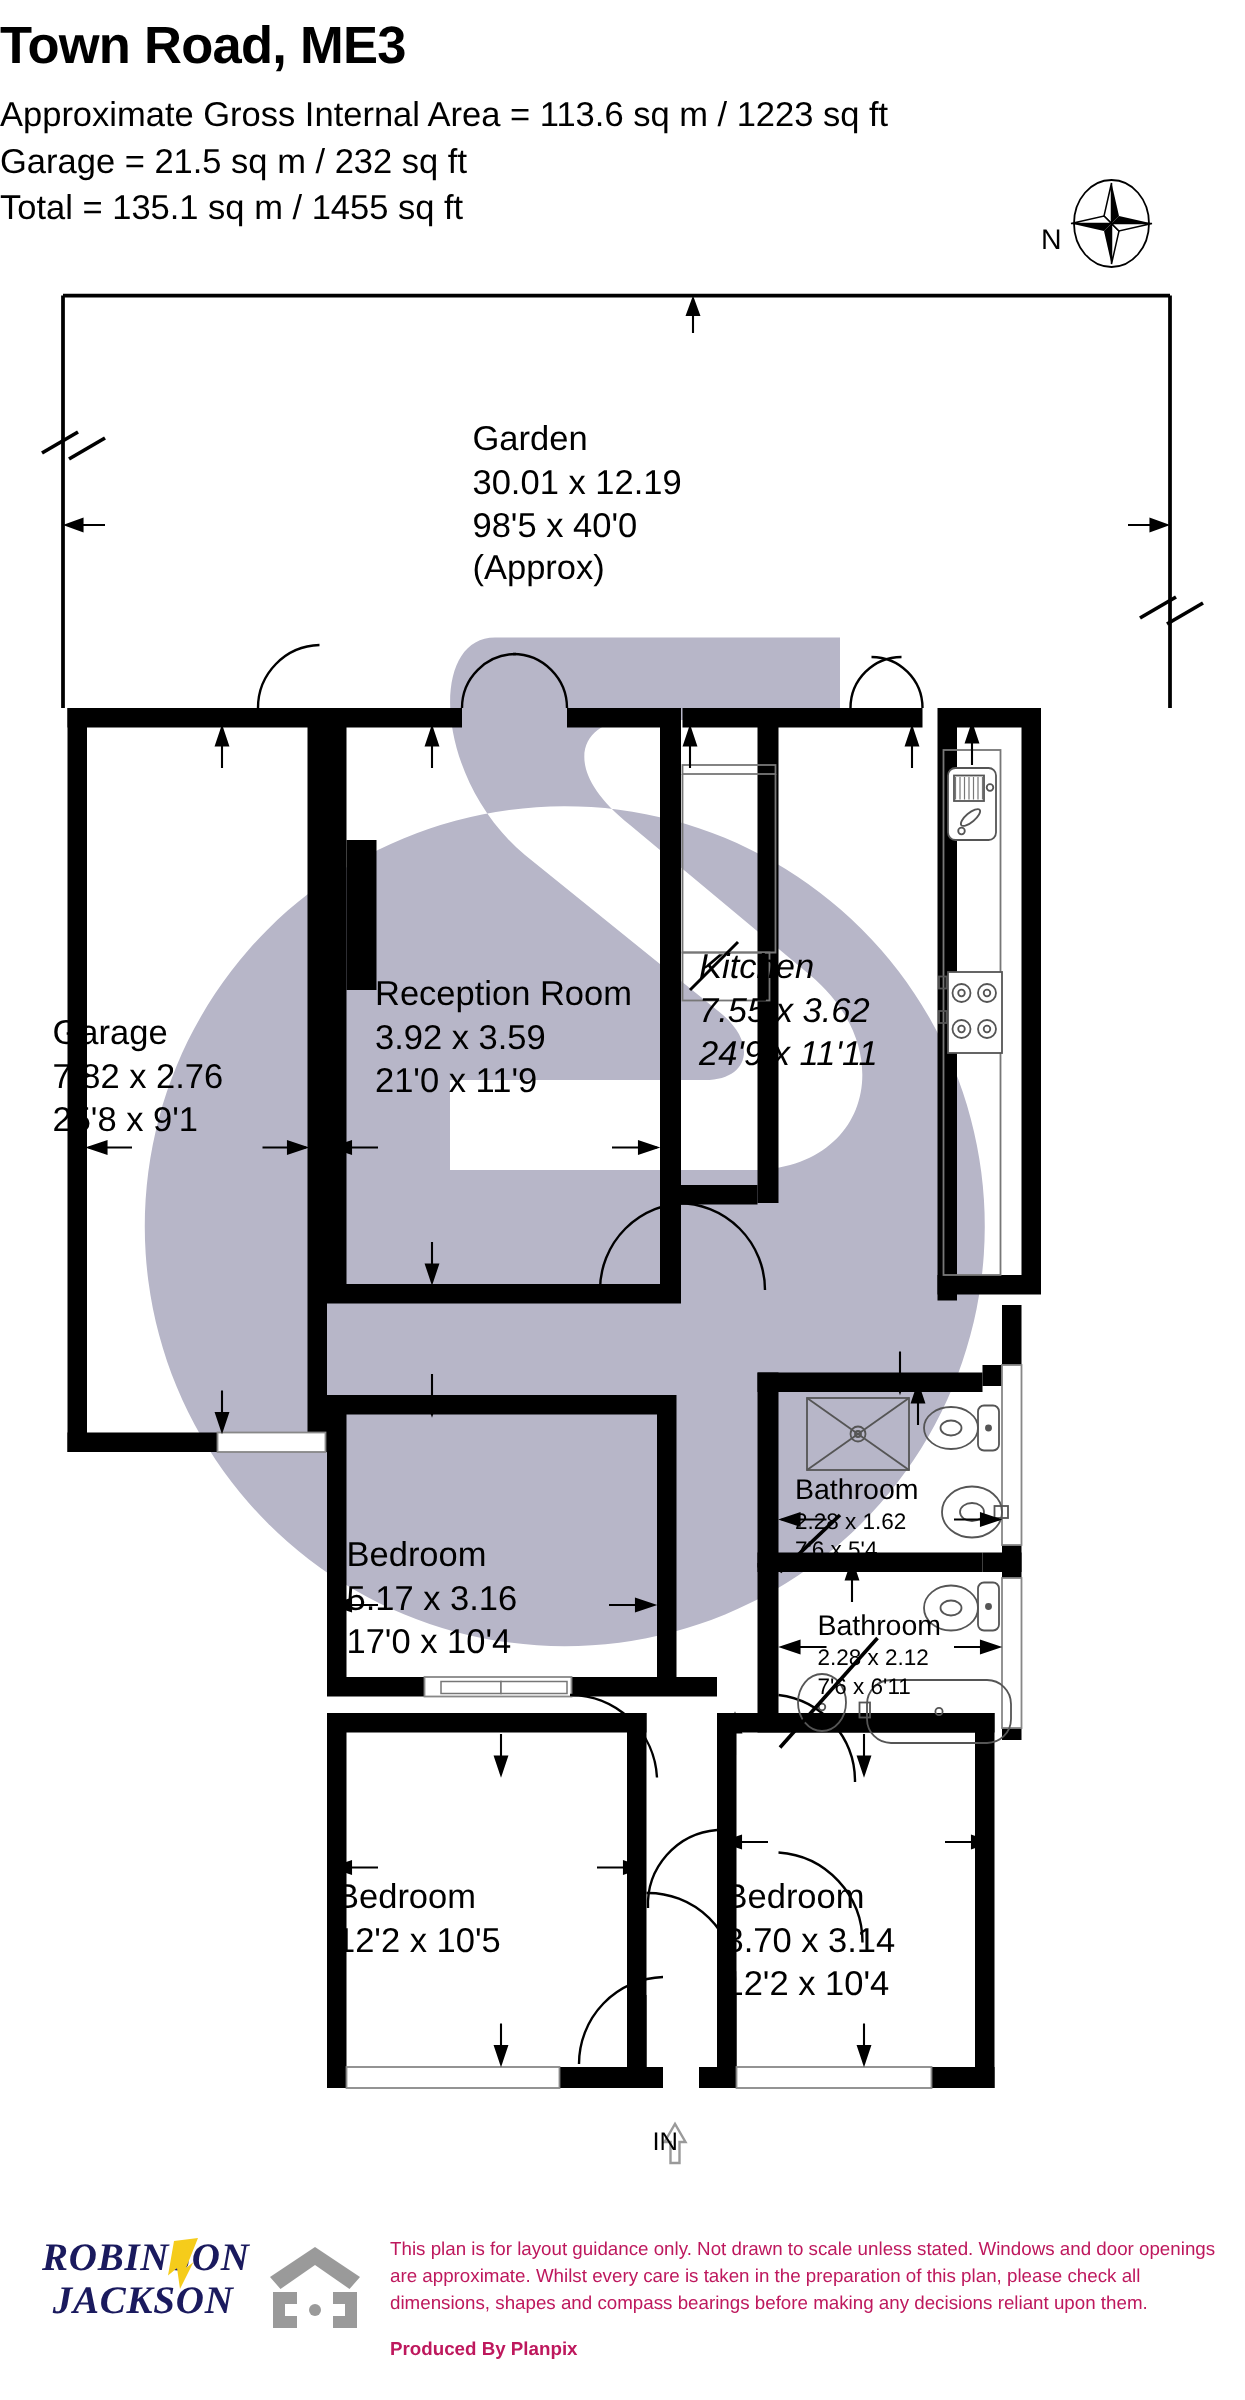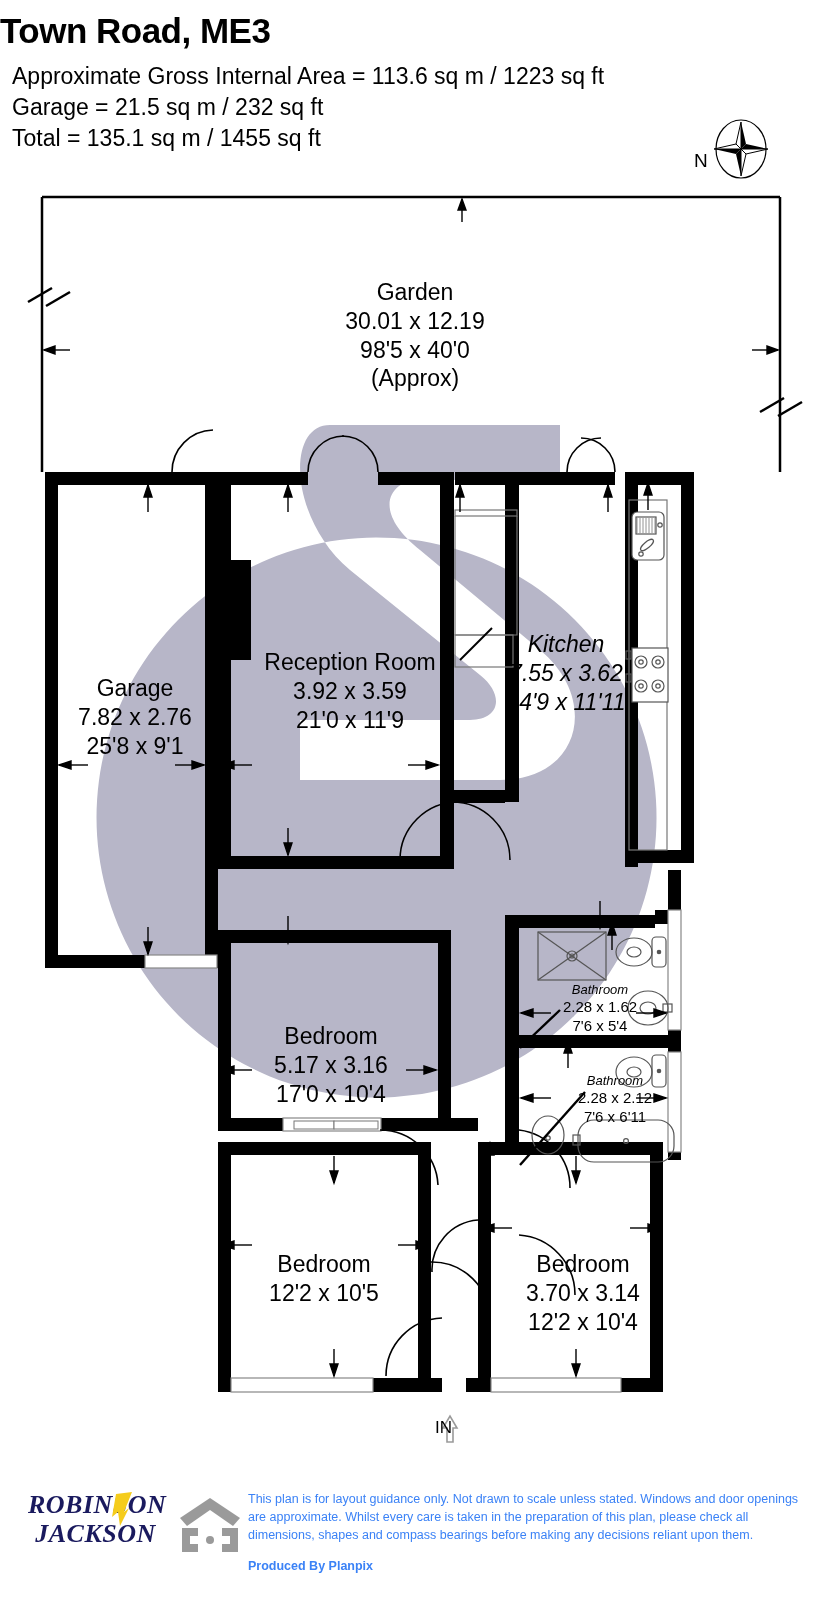--- a/index.html
+++ b/index.html
@@ -26,21 +26,20 @@
   }
   .plan-title {
     font-size: 35px;
     font-weight: bold;
     letter-spacing: -0.5px;
     margin-top: 12px;
     line-height: 1.1;
   }
   .area-lines {
     margin-top: 10px;
-    margin-left: 12px;
   }
   .area-line {
     font-size: 23px;
     line-height: 1.35;
     white-space: nowrap;
   }
 
   
   .compass {
     position: absolute;
@@ -62,28 +61,27 @@
     left: 0;
     top: 180px;
     width: 830px;
     height: 1270px;
   }
   .plan svg { display:block; }
 
   
   .room-label {
     position: absolute;
-    text-align: center;
     line-height: 1.25;
     white-space: nowrap;
     pointer-events: none;
   }
   .room-label .nm { font-size: 23px; }
   .room-label .dm { font-size: 23px; }
-  .room-label.small .nm { font-size: 13px; font-style: italic; }
+  .room-label.small .nm { font-size: 19px; }
   .room-label.small .dm { font-size: 15px; }
 
   
   .in-marker {
     position: absolute;
     left: 435px;
     top: 1418px;
     width: 30px;
     text-align: left;
     font-size: 17px;
@@ -116,26 +114,26 @@
   }
   .house-icon {
     position: absolute;
     left: 178px;
     top: 18px;
     width: 64px;
     height: 62px;
   }
   .disclaimer {
     position: absolute;
-    left: 248px;
+    left: 260px;
     top: 12px;
     width: 556px;
     font-size: 12.5px;
     line-height: 1.45;
-    color: #3b82f6;
+    color: #be185d;
   }
   .produced {
     font-weight: bold;
     font-size: 12.5px;
     margin-top: 13px;
   }
 </style>
 </head>
 <body>
 

